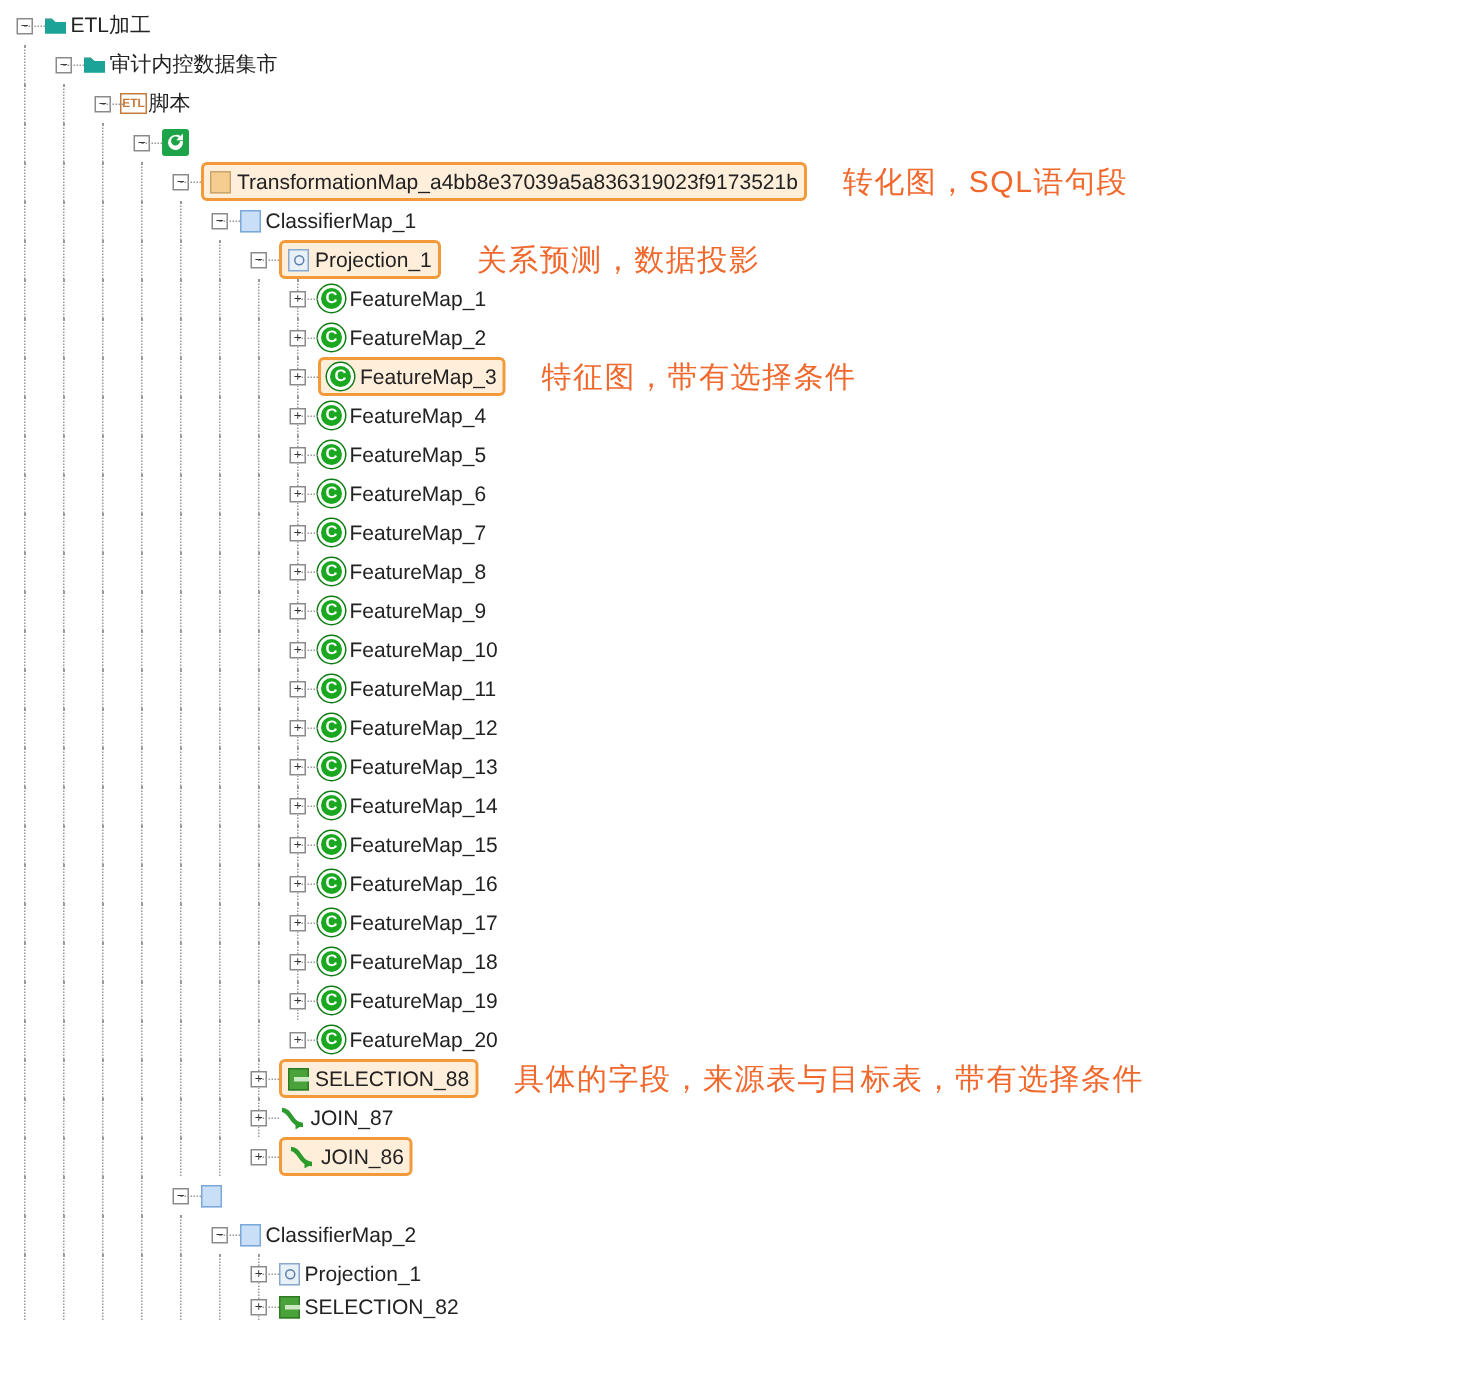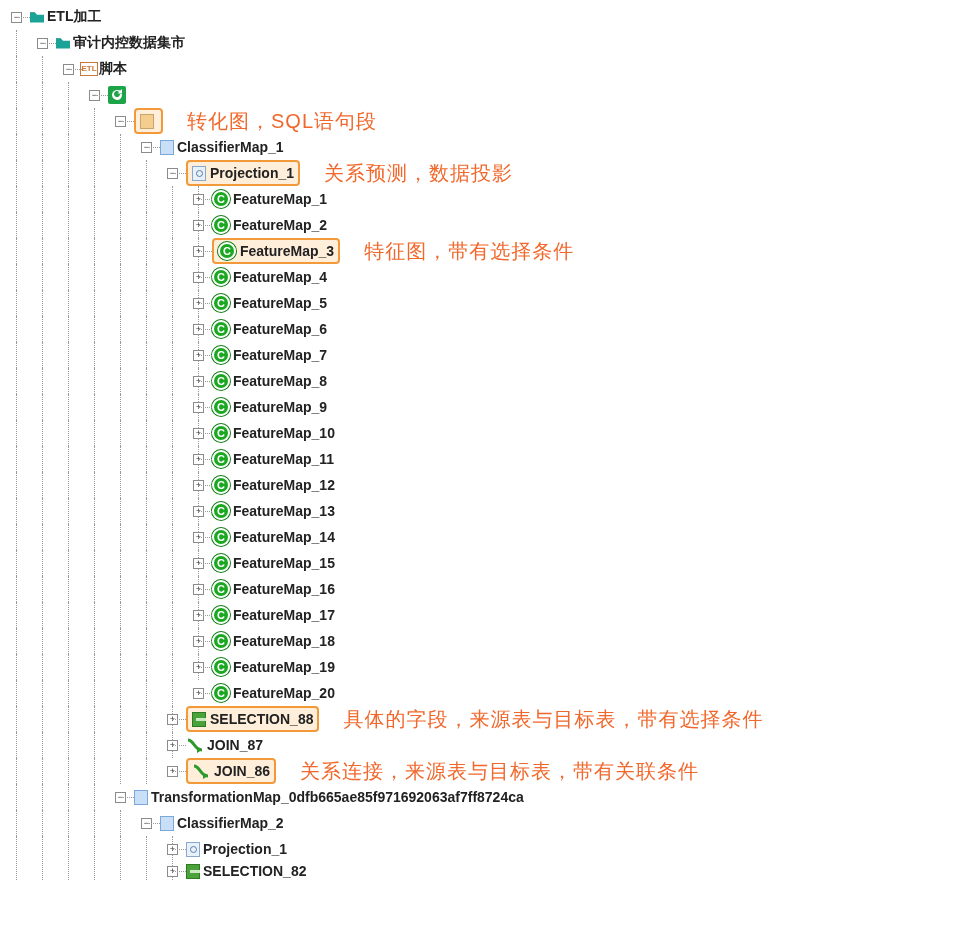--- a/index.html
+++ b/index.html
@@ -95,21 +95,21 @@
     width:18px; height:15px; background:#4aa33a; border:1px solid #2e7a22; box-sizing:border-box;
     position:relative;
   }
   .sel-icon::after{
     content:""; position:absolute; left:3px; top:5px; width:10px; height:3px; background:#cde9c4;
   }
   .join-icon {
     width:18px; height:16px; position:relative;
   }
   .join-icon svg { width:18px; height:16px; }
-  .label { margin-left: 1px; font-weight: bold; }
+  .label { margin-left: 1px; }
   .hl {
     display:inline-flex; align-items:center;
     padding: 0 4px;
     height: 22px;
     background: #ffeeda;
     border: 2px solid #f29a3a;
     border-radius: 4px;
   }
   .hl .icon { margin-right:3px; }
   .annot {
@@ -207,20 +207,21 @@
         <span class="vline"></span>
       </span>
     <span class="indent">
         <span class="toggle">−</span>
         <span class="hline"></span>
       </span>
     <span class="hl">
       <span class="icon">
           <span class="map-icon"></span>
         </span>
+      <span class="label">TransformationMap_a4bb8e37039a5a836319023f9173521b</span>
     </span>
     <span class="annot">转化图，SQL语句段</span>
   </div>
 
   <div class="row">
     <span class="indent">
         <span class="vline"></span>
       </span>
     <span class="indent">
         <span class="vline"></span>
@@ -972,21 +973,20 @@
       </span>
     <span class="hl">
       <span class="icon join-icon">
         <svg viewBox="0 0 18 16">
             <path stroke="#2c9a2c" stroke-width="3" fill="none" d="M2 3 C8 3 8 13 16 13"></path>
             <polygon fill="#2c9a2c" points="16,13 11,10 11,16"></polygon>
           </svg>
       </span>
       <span class="label">JOIN_86</span>
     </span>
-    <span class="annot">关系连接，来源表与目标表，带有关联条件</span>
   </div>
 
   <div class="row">
     <span class="indent">
         <span class="vline"></span>
       </span>
     <span class="indent">
         <span class="vline"></span>
       </span>
     <span class="indent">
@@ -995,21 +995,20 @@
     <span class="indent">
         <span class="vline"></span>
       </span>
     <span class="indent">
         <span class="toggle">−</span>
         <span class="hline"></span>
       </span>
     <span class="icon">
         <span class="map-blue-icon"></span>
       </span>
-    <span class="label">TransformationMap_0dfb665ae85f971692063af7ff8724ca</span>
   </div>
 
   <div class="row">
     <span class="indent">
         <span class="vline"></span>
       </span>
     <span class="indent">
         <span class="vline"></span>
       </span>
     <span class="indent">

